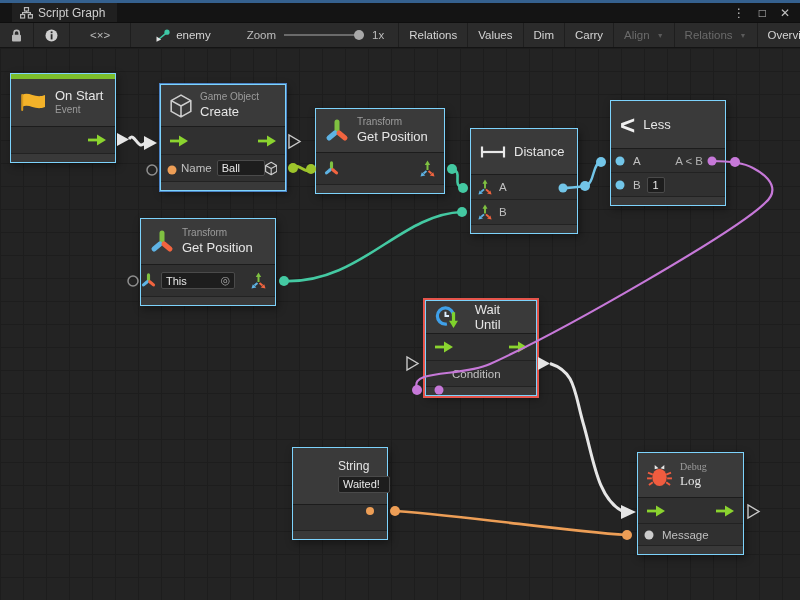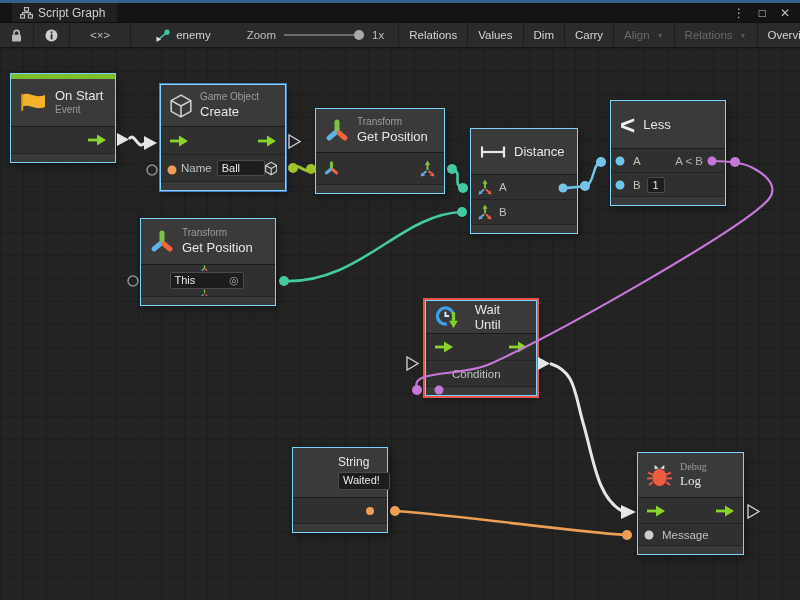--- a/index.html
+++ b/index.html
@@ -299,21 +299,21 @@
           <line x1="12" y1="11" x2="12" y2="3" stroke="#7fc141"></line>
           <line x1="10" y1="14" x2="4" y2="19" stroke="#5eb3e4"></line>
           <line x1="14" y1="14" x2="20" y2="19" stroke="#f2643f"></line>
         </g>
       </svg>
       <div class="titles">
         <span class="t-sub">Transform</span>
         <span class="t-main">Get Position</span>
       </div>
     </div>
-    <div class="nrow" style="height:32px; padding-left:0;flex-direction:column;">
+    <div class="nrow" style="height:32px; padding-left:0;">
       <svg width="15" height="15" viewBox="0 0 24 24">
         <g stroke-linecap="round" stroke-width="5">
           <line x1="12" y1="11" x2="12" y2="3" stroke="#7fc141"></line>
           <line x1="10" y1="14" x2="4" y2="19" stroke="#5eb3e4"></line>
           <line x1="14" y1="14" x2="20" y2="19" stroke="#f2643f"></line>
         </g>
       </svg>
       <span class="field" style="margin-left:5px; width:74px;">
         <span>This</span>
         <span class="grow"></span>
@@ -353,21 +353,21 @@
         <polygon points="10,0.5 10,11.5 19,6" fill="#8bd42f"></polygon>
       </svg>
     </div>
     <div class="nrow" style="height:26px; padding-left:26px;">
       <span class="plabel">Condition</span>
     </div>
     <div class="nfoot"></div>
   </div>
 
   <div class="node" style="left:292px; top:447px; width:96px;">
-    <div class="nhead" style="height:50px;gap:36px;">
+    <div class="nhead" style="height:57px;gap:36px;">
       <span class="str-circle"></span>
       <div class="titles">
         <span class="t-main" style="font-size:12px;">String</span>
         <span class="field" style="width:52px; margin-top:2px;">Waited!</span>
       </div>
     </div>
     <div class="nrow" style="height:26px;"></div>
     <div class="nfoot"></div>
   </div>
 

